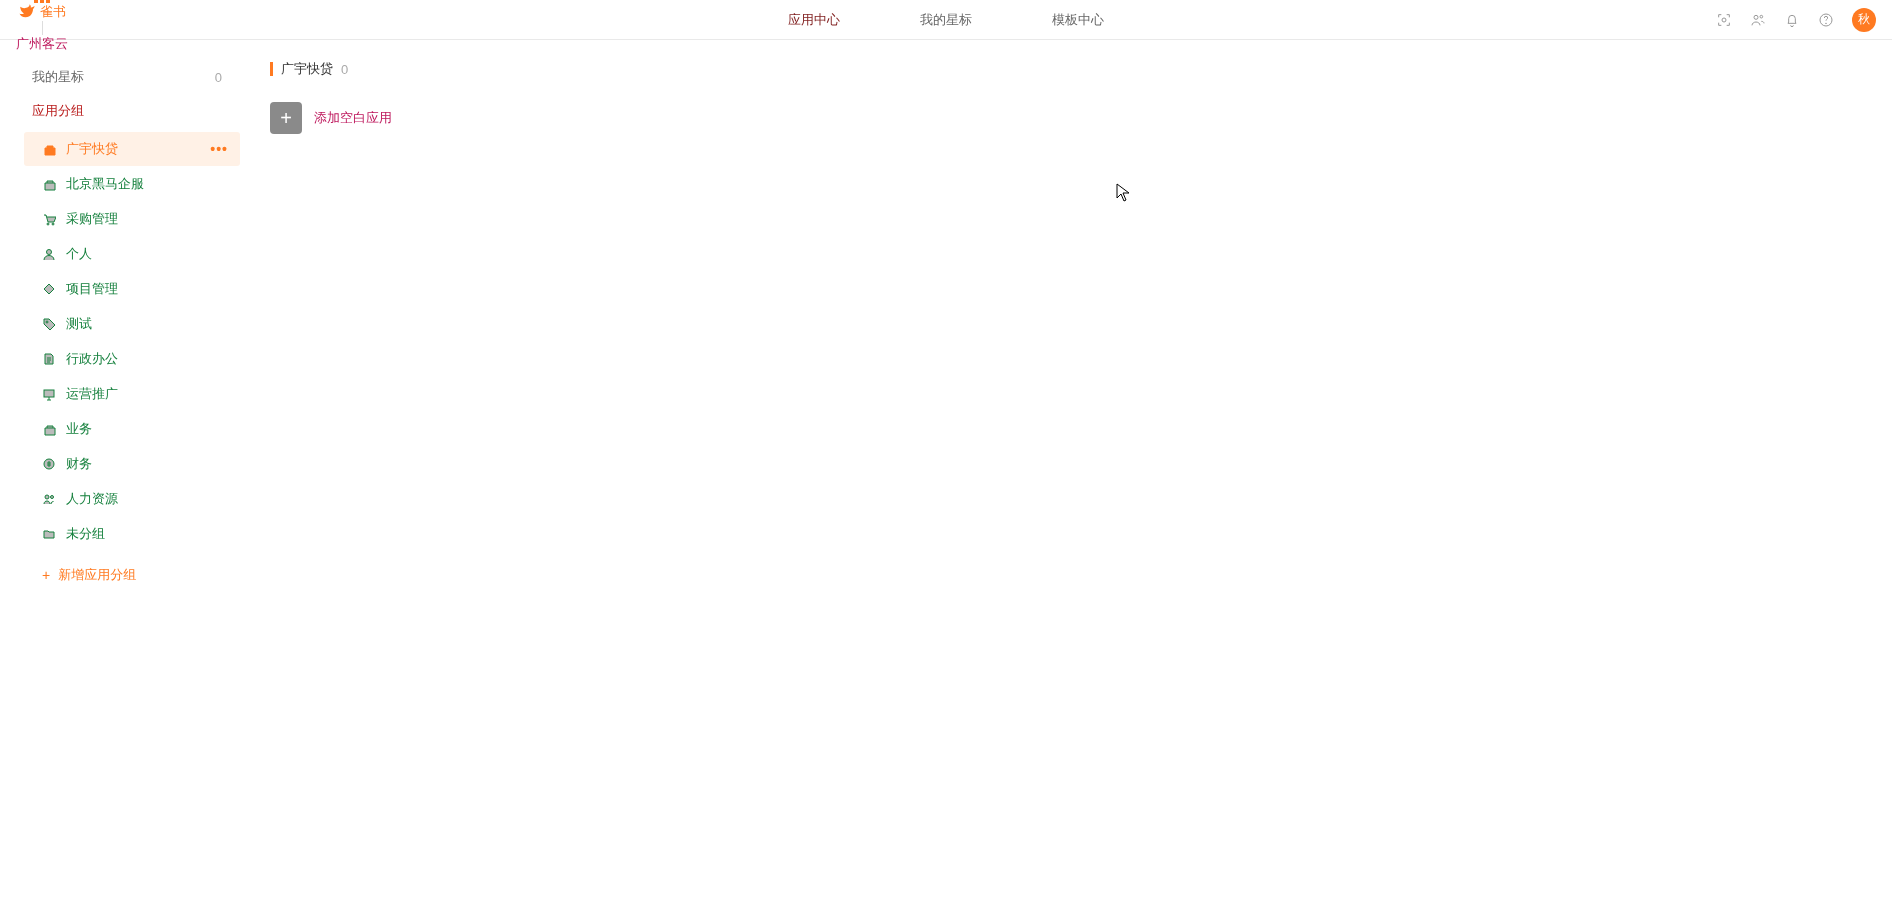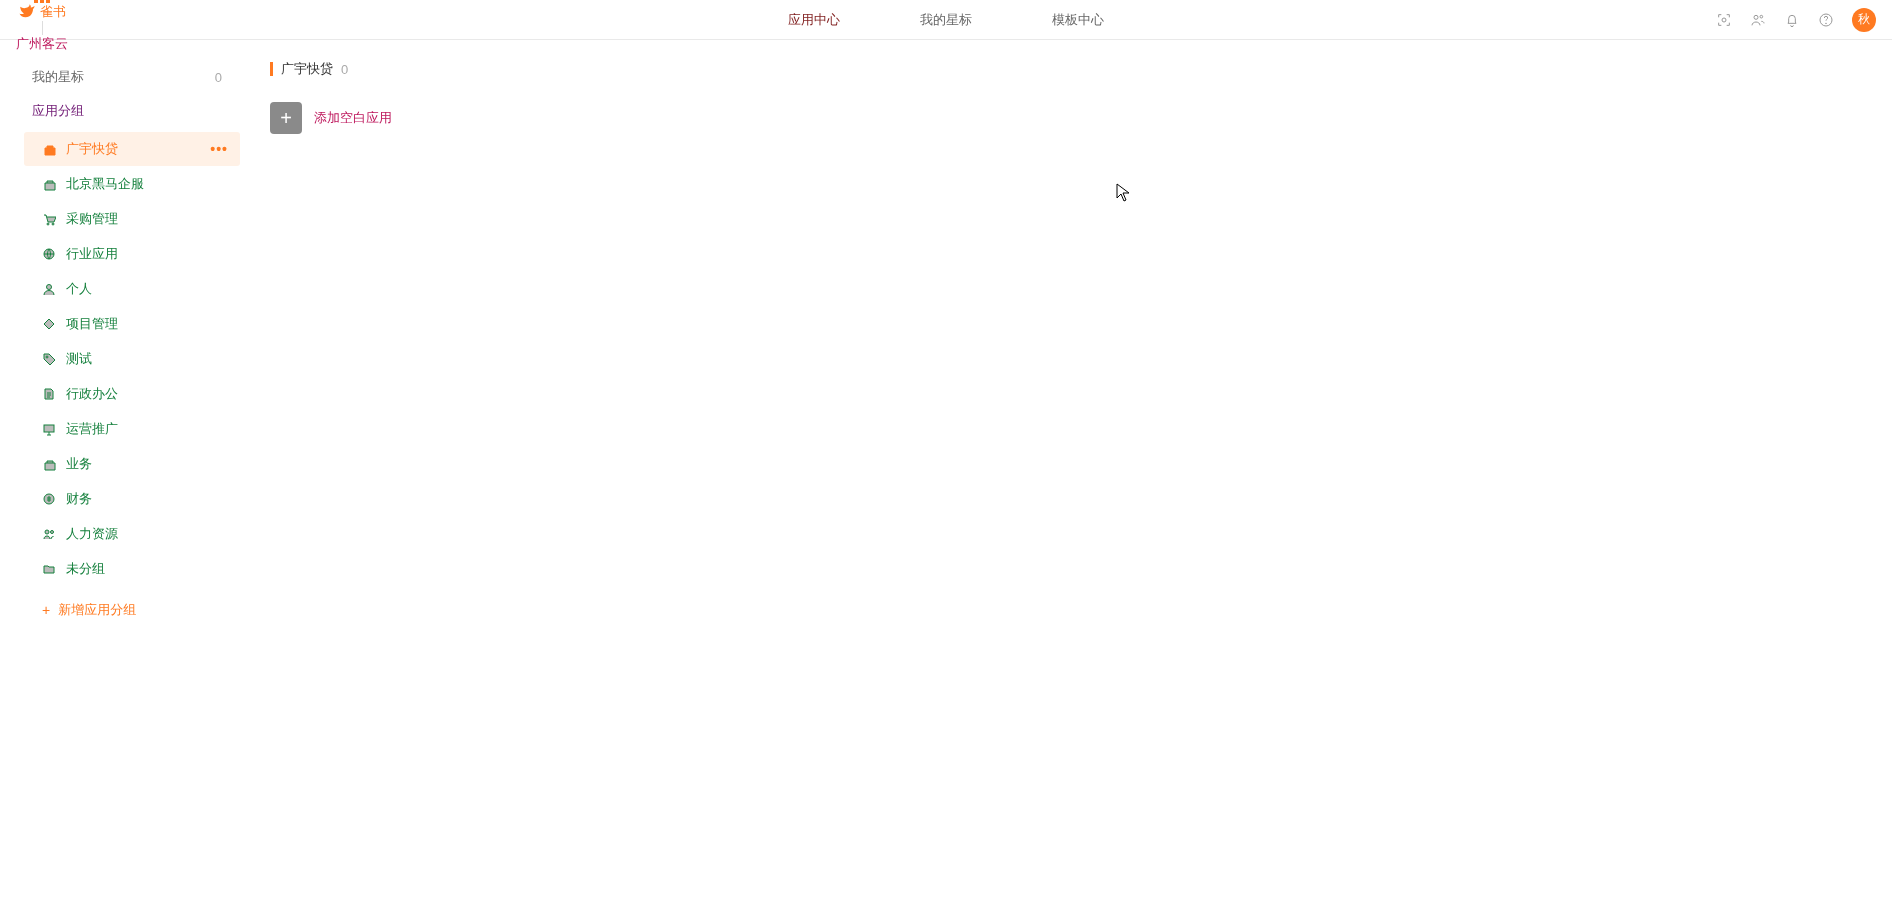--- a/index.html
+++ b/index.html
@@ -67,21 +67,21 @@
       padding-left: 24px;
     }
     .star-row {
       display: flex; justify-content: space-between; align-items: center;
       padding: 8px 18px 8px 8px;
       color: #666; font-size: 13px;
     }
     .star-count { color: #aaa; }
     .group-title {
       padding: 8px 18px 8px 8px;
-      color: #701a75; font-size: 13px;
+      color: #b91c1c; font-size: 13px;
     }
     .side-list { list-style: none; margin-top: 4px; }
     .side-item {
       display: flex; align-items: center;
       padding: 8px 12px 8px 18px;
       cursor: pointer;
       color: #15803d;
       border-radius: 3px;
       margin: 1px 0;
       position: relative;
@@ -236,29 +236,20 @@
               <path d="M2 3h2l2 7h6l2-5H5"></path>
               <circle cx="6" cy="12" r="1"></circle>
               <circle cx="11" cy="12" r="1"></circle>
             </svg>
           </span>
           <span class="label">采购管理</span>
         </li>
         <li class="side-item">
           <span class="gicon">
             <svg viewBox="0 0 14 14" fill="none" stroke="currentColor" stroke-width="1">
-              <circle cx="7" cy="7" r="5"></circle>
-              <path d="M2 7h10M7 2c2 3 2 7 0 10M7 2c-2 3-2 7 0 10"></path>
-            </svg>
-          </span>
-          <span class="label">行业应用</span>
-        </li>
-        <li class="side-item">
-          <span class="gicon">
-            <svg viewBox="0 0 14 14" fill="none" stroke="currentColor" stroke-width="1">
               <circle cx="7" cy="5" r="2.5"></circle>
               <path d="M2 13c0-3 2.5-4.5 5-4.5s5 1.5 5 4.5"></path>
             </svg>
           </span>
           <span class="label">个人</span>
         </li>
         <li class="side-item">
           <span class="gicon">
             <svg viewBox="0 0 14 14" fill="none" stroke="currentColor" stroke-width="1">
               <path d="M7 2l5 5-5 5-5-5z"></path>

